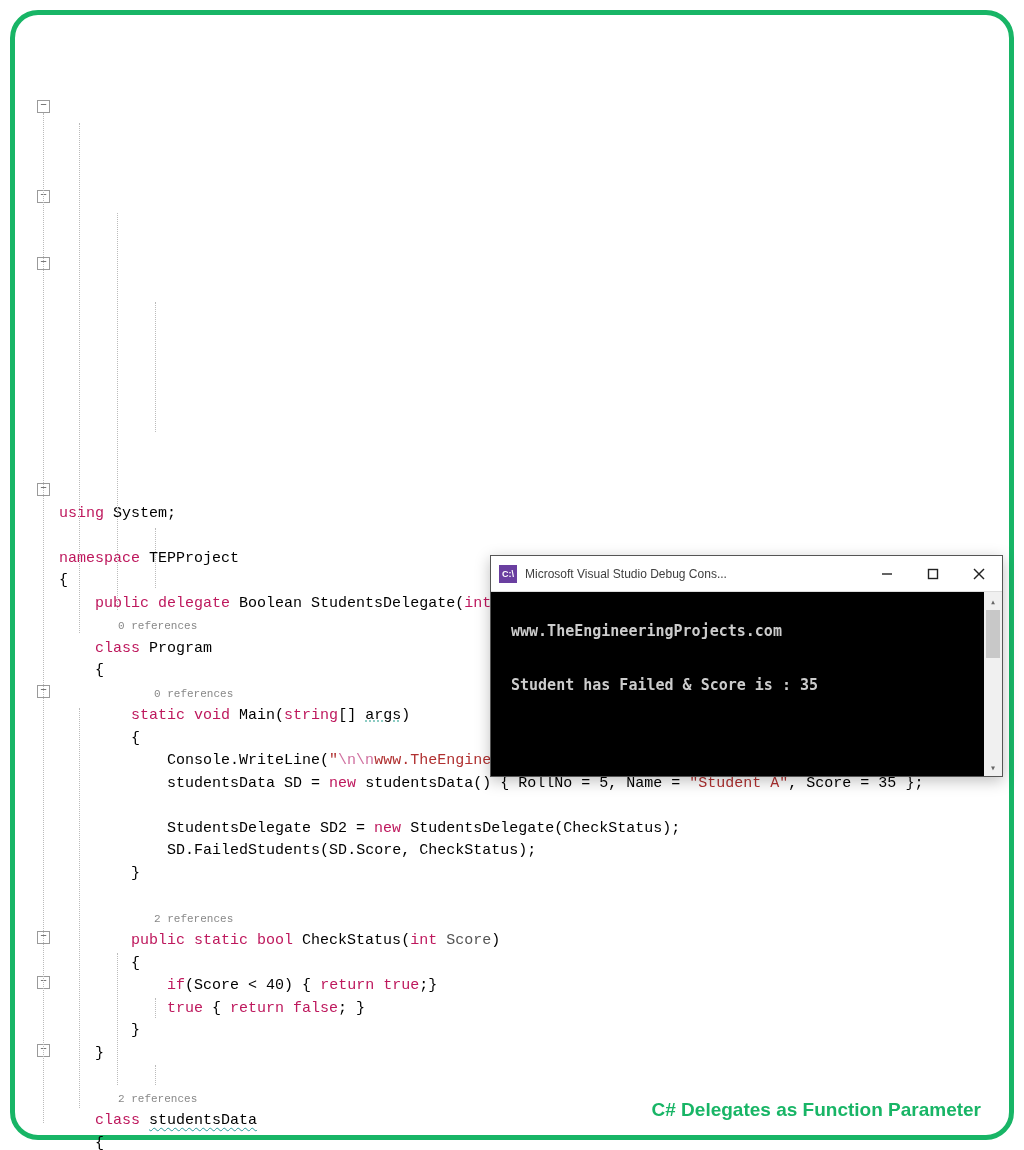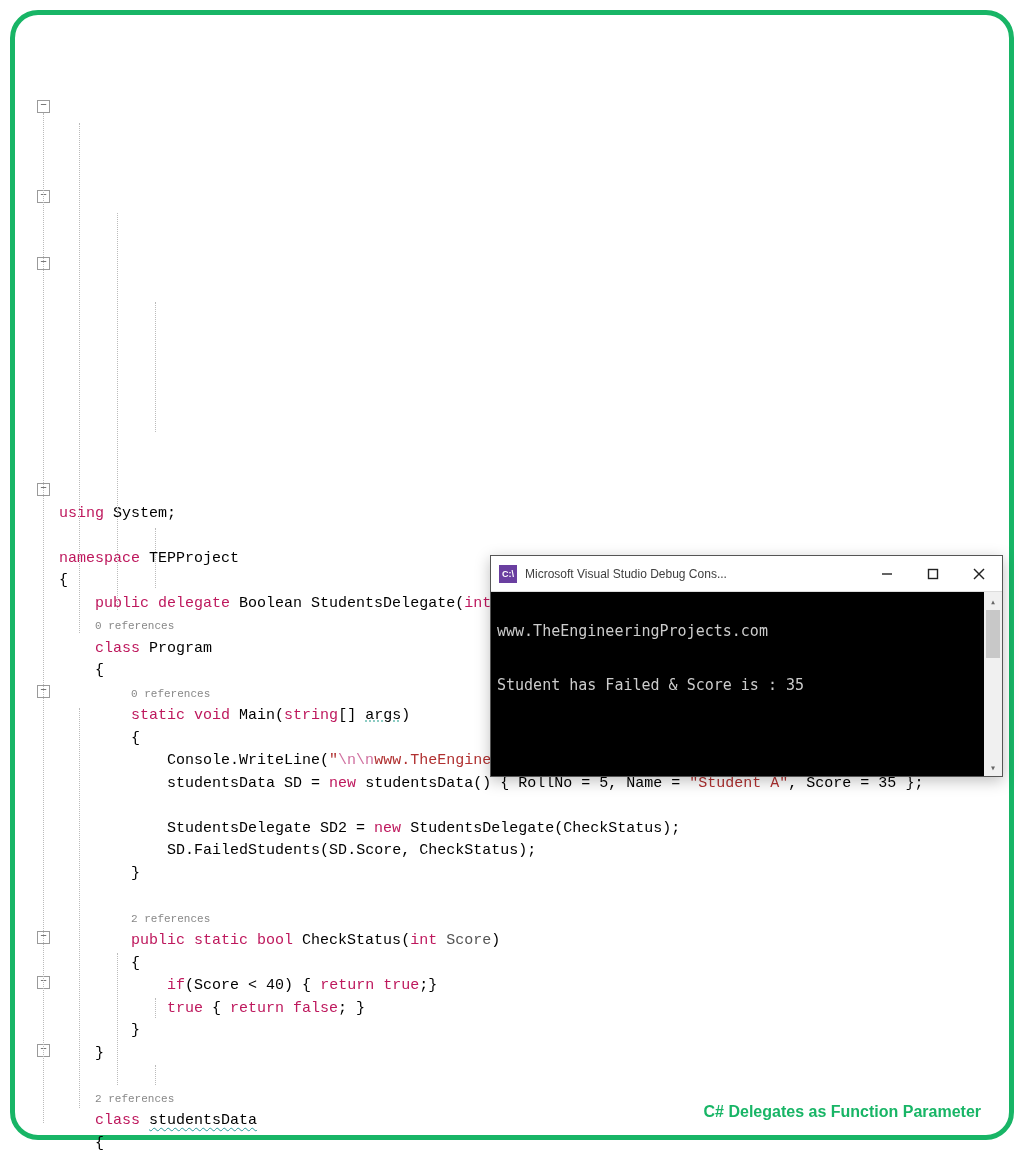--- a/index.html
+++ b/index.html
@@ -42,31 +42,31 @@
     border-left: 1px dotted #bbb;
     width: 0;
   }
   .code {
     margin-left: 24px;
   }
   .kw { color: #be185d; }
   .type { color: #000000; }
   .str { color: #b03030; }
   .esc { color: #d070a0; }
-  .refs { color: #888; font-size: 11px; }
+  .refs { color: #888; font-size: 11px; margin-left: 23px; }
   .param { color: #555; }
   .under { text-decoration: underline dotted #68bcb0; text-underline-offset: 2px; }
   .caption {
     position: absolute;
     right: 28px;
     bottom: 14px;
     color: #18b566;
     font-family: "Segoe UI", Arial, sans-serif;
     font-weight: 700;
-    font-size: 16px;
+    font-size: 19px;
   }
   
   .console {
     position: absolute;
     left: 475px;
     top: 540px;
     width: 513px;
     border: 1px solid #555;
     background: #fff;
     box-shadow: 0 4px 14px rgba(0,0,0,0.25);
@@ -112,21 +112,21 @@
   .winbtn svg { display:block; }
   .console-body {
     background: #000;
     color: #ccc;
     font-family: Consolas, monospace;
     font-size: 15px;
     padding: 12px 6px 12px 0;
     height: 184px;
     position: relative;
   }
-  .console-text { white-space: pre; padding-left: 6px; }
+  .console-text { white-space: pre; padding-left: 20px; font-weight: bold; }
   .console-scroll {
     position: absolute;
     right: 0;
     top: 0;
     bottom: 0;
     width: 18px;
     background: #f0f0f0;
   }
   .console-scroll .up, .console-scroll .down {
     position: absolute;

